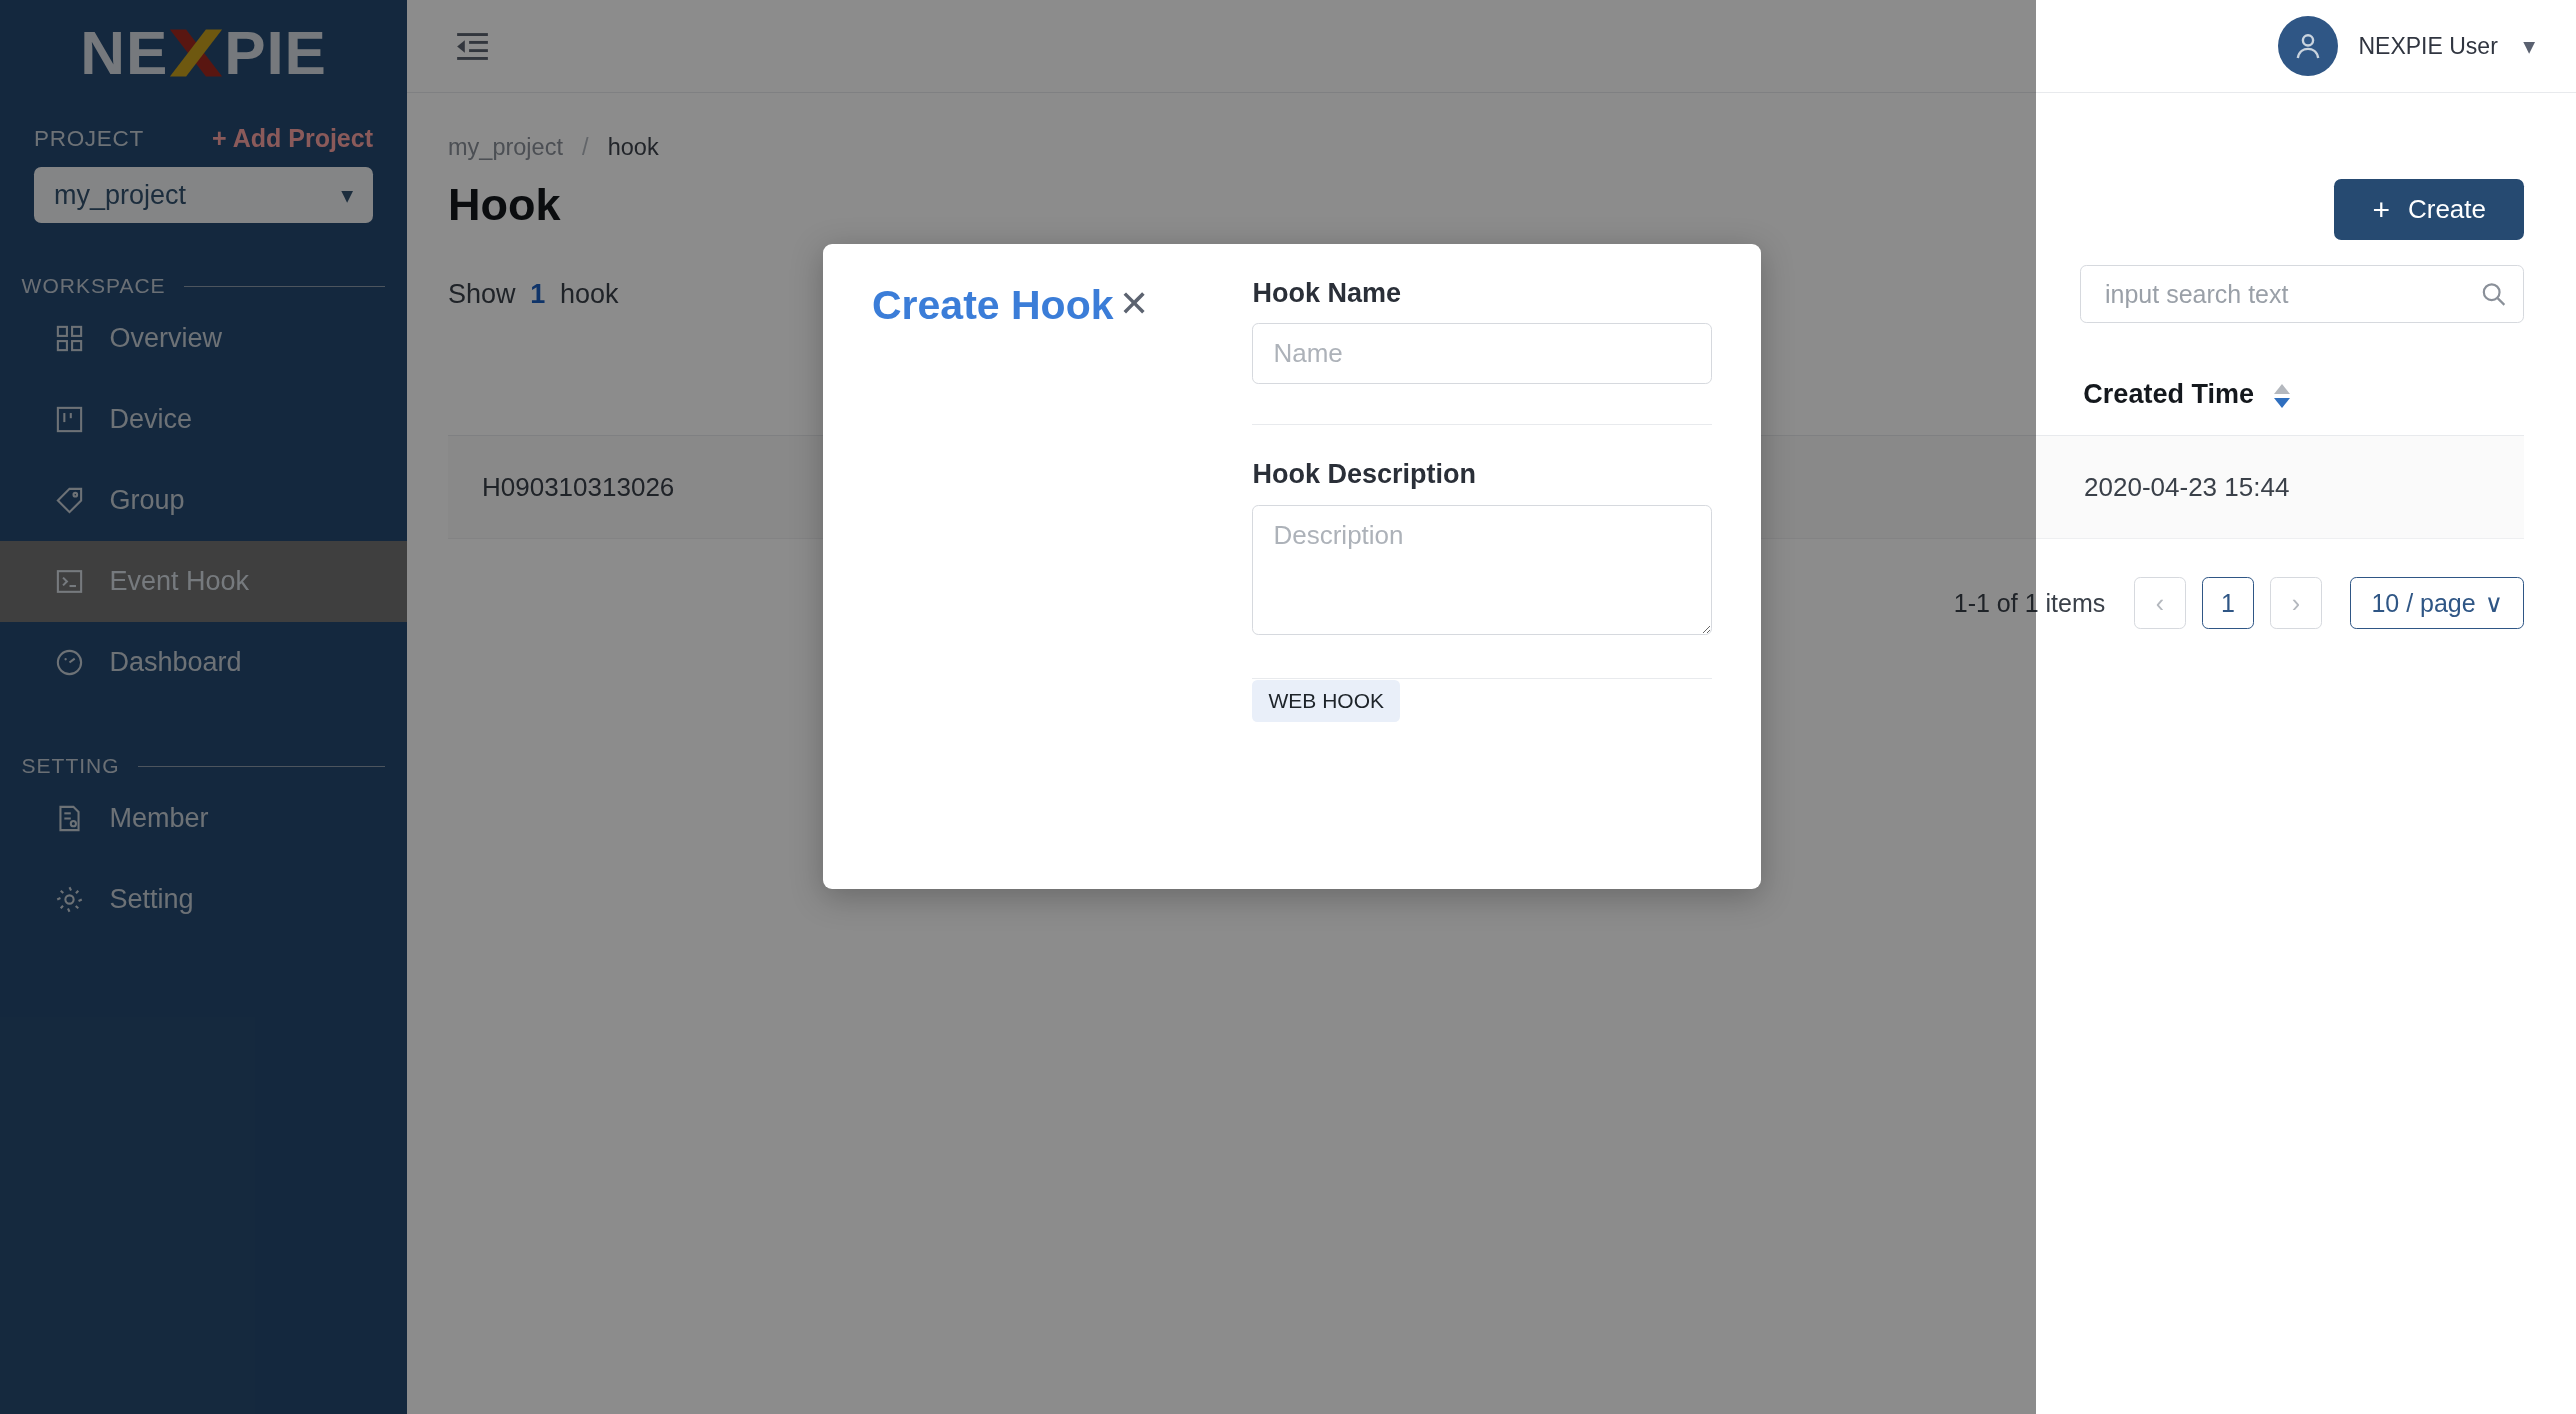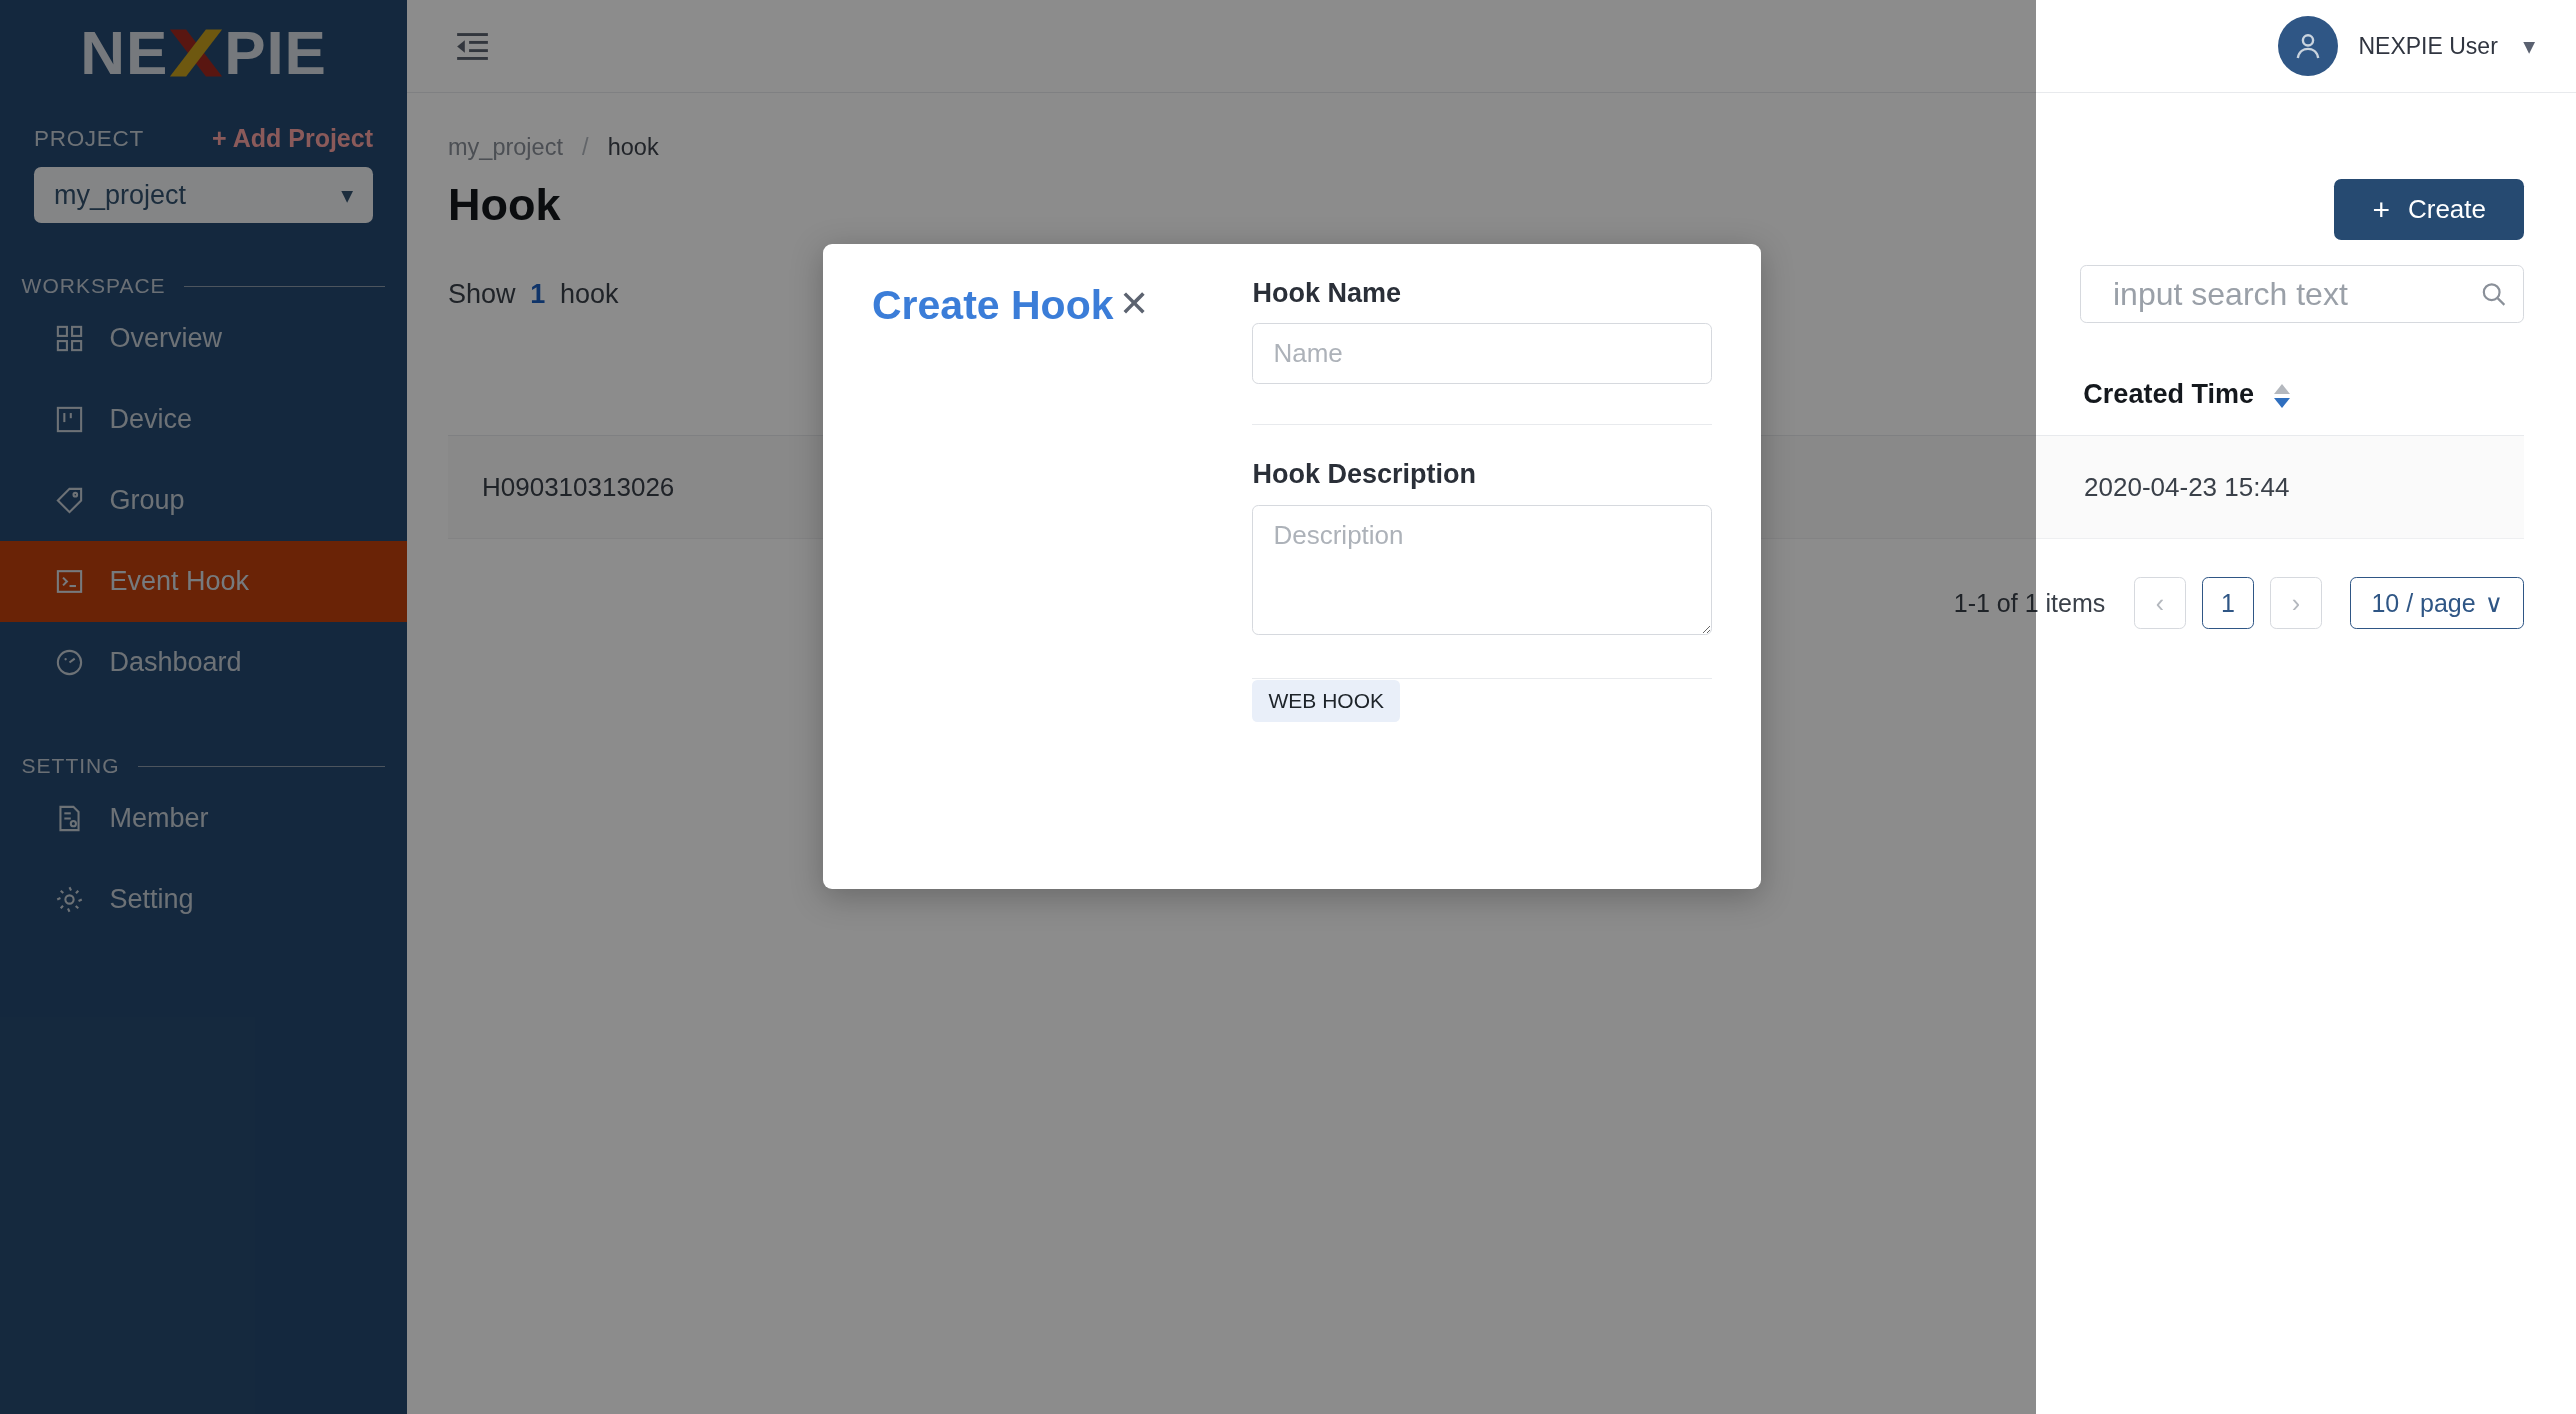--- a/index.html
+++ b/index.html
@@ -63,21 +63,21 @@
     white-space: nowrap;
   }
   .sect-head .ln { flex: 1; height: 0.9px; background: #8c9bab; }
 
   .nav-item {
     display: flex; align-items: center; gap: 23.5px;
     height: 81px; padding-left: 52px;
     color: #c7cfd8; font-size: 27px;
     cursor: pointer;
   }
-  .nav-item.active { background: #c2410c; color: #d8dfe6; }
+  .nav-item.active { background: #737373; color: #d8dfe6; }
   .nav-item .ico {
     width: 34px; height: 34px;
     display: flex; align-items: center; justify-content: center;
     flex: 0 0 34px;
   }
   .nav-item .ico svg { width: 31px; height: 31px; display: block; }
 
   
   .main {
     position: absolute; left: 407px; top: 0;
@@ -129,22 +129,22 @@
   }
   .show-text { font-size: 27px; color: #3a4049; }
   .show-text .num { color: #1d5fbf; font-weight: 700; margin: 0 7.2px; }
   .search-wrap {
     position: relative; width: 444px; height: 58px;
   }
   .search-input {
     width: 100%; height: 100%;
     border: 0.9px solid #d6d9de; border-radius: 6.3px;
     background: #ffffff;
-    font-size: 32px; font-family: inherit; color: #be185d;
-    padding: 0 52px 0 32px;
+    font-size: 25px; font-family: inherit; color: #be185d;
+    padding: 0 52px 0 24px;
     outline: none;
   }
   .search-input::placeholder { color: #9aa0a8; }
   .search-ico {
     position: absolute; right: 16px; top: 50%; transform: translateY(-50%);
     width: 29px; height: 29px; pointer-events: none;
   }
   .search-ico svg { width: 29px; height: 29px; display: block; }
 
   table.hook-table { width: 100%; border-collapse: collapse; margin-top: 31px; }

